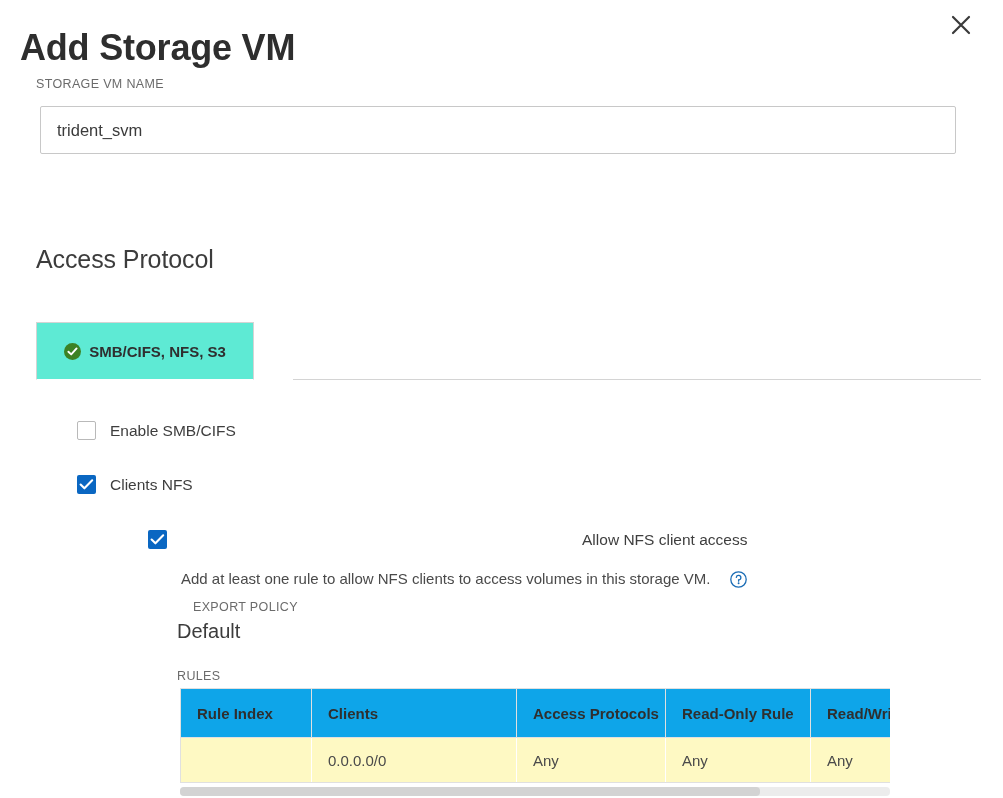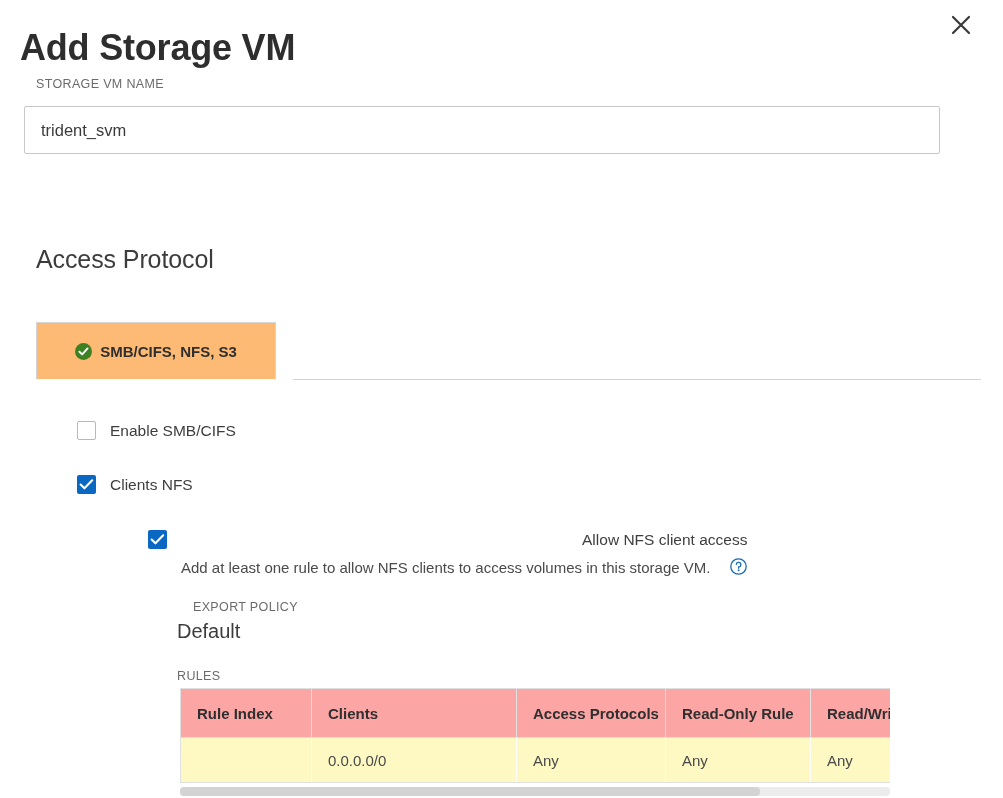--- a/index.html
+++ b/index.html
@@ -58,21 +58,21 @@
     letter-spacing: 0.35px;
     text-transform: uppercase;
     font-family: "Liberation Sans", sans-serif;
   }
   #svm-name-label {
     left: 36px;
     top: 77px;
   }
   .text-input {
     position: absolute;
-    left: 24px;
+    left: 40px;
     top: 106px;
     width: 916px;
     height: 48px;
     box-sizing: border-box;
     border: 1px solid #c8c8c8;
     border-radius: 2px;
     background: #ffffff;
     padding: 0 16px;
     font-size: 16.5px;
     color: #3b3b3b;
@@ -114,24 +114,24 @@
     height: 58px;
     display: flex;
     align-items: center;
     justify-content: center;
     box-sizing: border-box;
     cursor: pointer;
     font-size: 15px;
   }
   .tab.active {
     left: 0;
-    width: 240px;
+    width: 218px;
     border: 1px solid #d4d4d4;
     border-bottom: 1px solid #ffffff;
-    background: #fdba74;
+    background: #5eead4;
     font-weight: bold;
     color: #2f2f2f;
     z-index: 2;
   }
   .tab.inactive {
     left: 282px;
     width: 100px;
     color: #2f6fa8;
     background: transparent;
     border: none;
@@ -191,27 +191,27 @@
     margin-left: 14px;
   }
   .allow-title {
     font-size: 15.5px;
     color: #3e3e3e;
     line-height: 19px;
     white-space: nowrap;
     text-align: right;
   }
   .allow-desc {
-    margin-top: 9px;
+    margin-top: 20px;
     font-size: 15px;
     color: #4a4a4a;
     line-height: 19px;
     white-space: nowrap;
     display: flex;
-    align-items: flex-start;
+    align-items: flex-end;
   }
   .help-icon {
     margin-left: 20px;
     width: 17px;
     height: 17px;
     display: block;
     cursor: pointer;
     flex: 0 0 auto;
   }
 
@@ -252,21 +252,21 @@
     height: 49px;
     box-sizing: border-box;
     border: 1px solid #e0e0e0;
     border-top: 1px solid #e0e0e0;
     font-size: 15px;
     font-weight: bold;
     color: #2f2f2f;
     text-align: left;
     padding: 0 16px;
     white-space: nowrap;
-    background: #fca5a5;
+    background: #0ea5e9;
   }
   .rules-table tbody td {
     height: 45px;
     box-sizing: border-box;
     border-left: 1px solid #ffffff;
     border-right: 1px solid #ffffff;
     border-bottom: 1px solid #e0e0e0;
     font-size: 15px;
     color: #4a4a4a;
     text-align: left;

